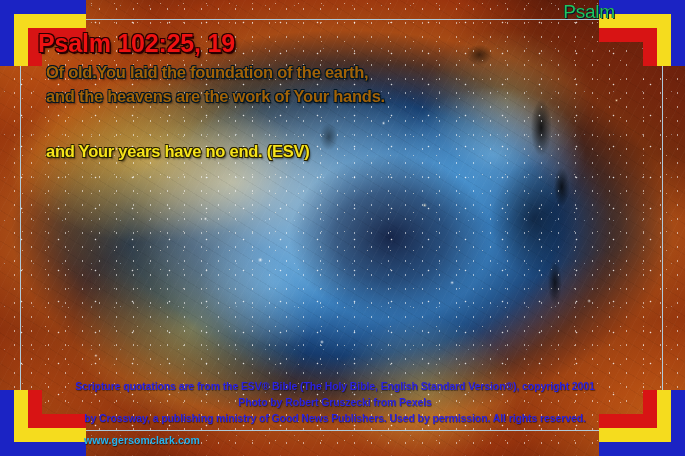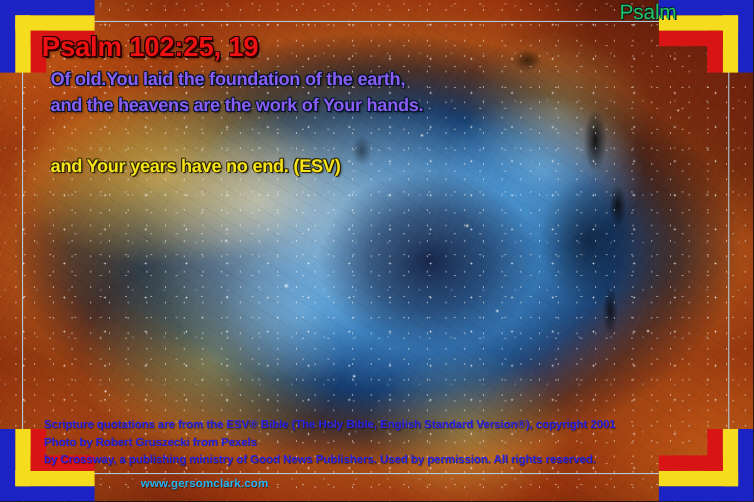--- a/index.html
+++ b/index.html
@@ -234,21 +234,21 @@
   }
 
   .verse-line {
     font-size: 16.5px;
     font-weight: bold;
     line-height: 1.45;
     letter-spacing: -0.25px;
     white-space: nowrap;
   }
   .verse-cyan {
-    color: #8b5cf6;
+    color: #a16207;
     margin-left: 8px;
     text-shadow:
       1px 1px 0 #001626, -0.8px 0.8px 0 #001626,
       0.8px -0.8px 0 #001626, -0.8px -0.8px 0 #001626,
       1.6px 1.6px 2px rgba(0,0,0,0.55);
   }
   .verse-yellow {
     color: #f6e41a;
     margin-left: 8px;
     text-shadow:
@@ -258,38 +258,38 @@
     margin-top: 31px;
   }
   .gap-above { margin-top: 9px; }
 
   
   #credits-block {
     position: absolute;
     left: 40px;
     top: 379px;
     width: 590px;
+    text-align: center;
   }
   .credit-line {
     font-size: 10.5px;
     font-weight: bold;
     color: #2b22e0;
     line-height: 1.52;
     letter-spacing: -0.1px;
     white-space: nowrap;
     text-shadow: 0.6px 0.6px 0.8px rgba(0,0,0,0.45);
   }
 
   #footer-bar {
     position: absolute;
     left: 0;
     right: 0;
     top: 434px;
     height: 22px;
-    margin-left: 44px;
   }
   #site-url {
     position: absolute;
     left: 84px;
     top: 0;
     font-size: 10.5px;
     font-weight: bold;
     color: #24b3f0;
     letter-spacing: 0.1px;
     text-shadow: 0.6px 0.6px 0.8px rgba(0,0,0,0.55);

